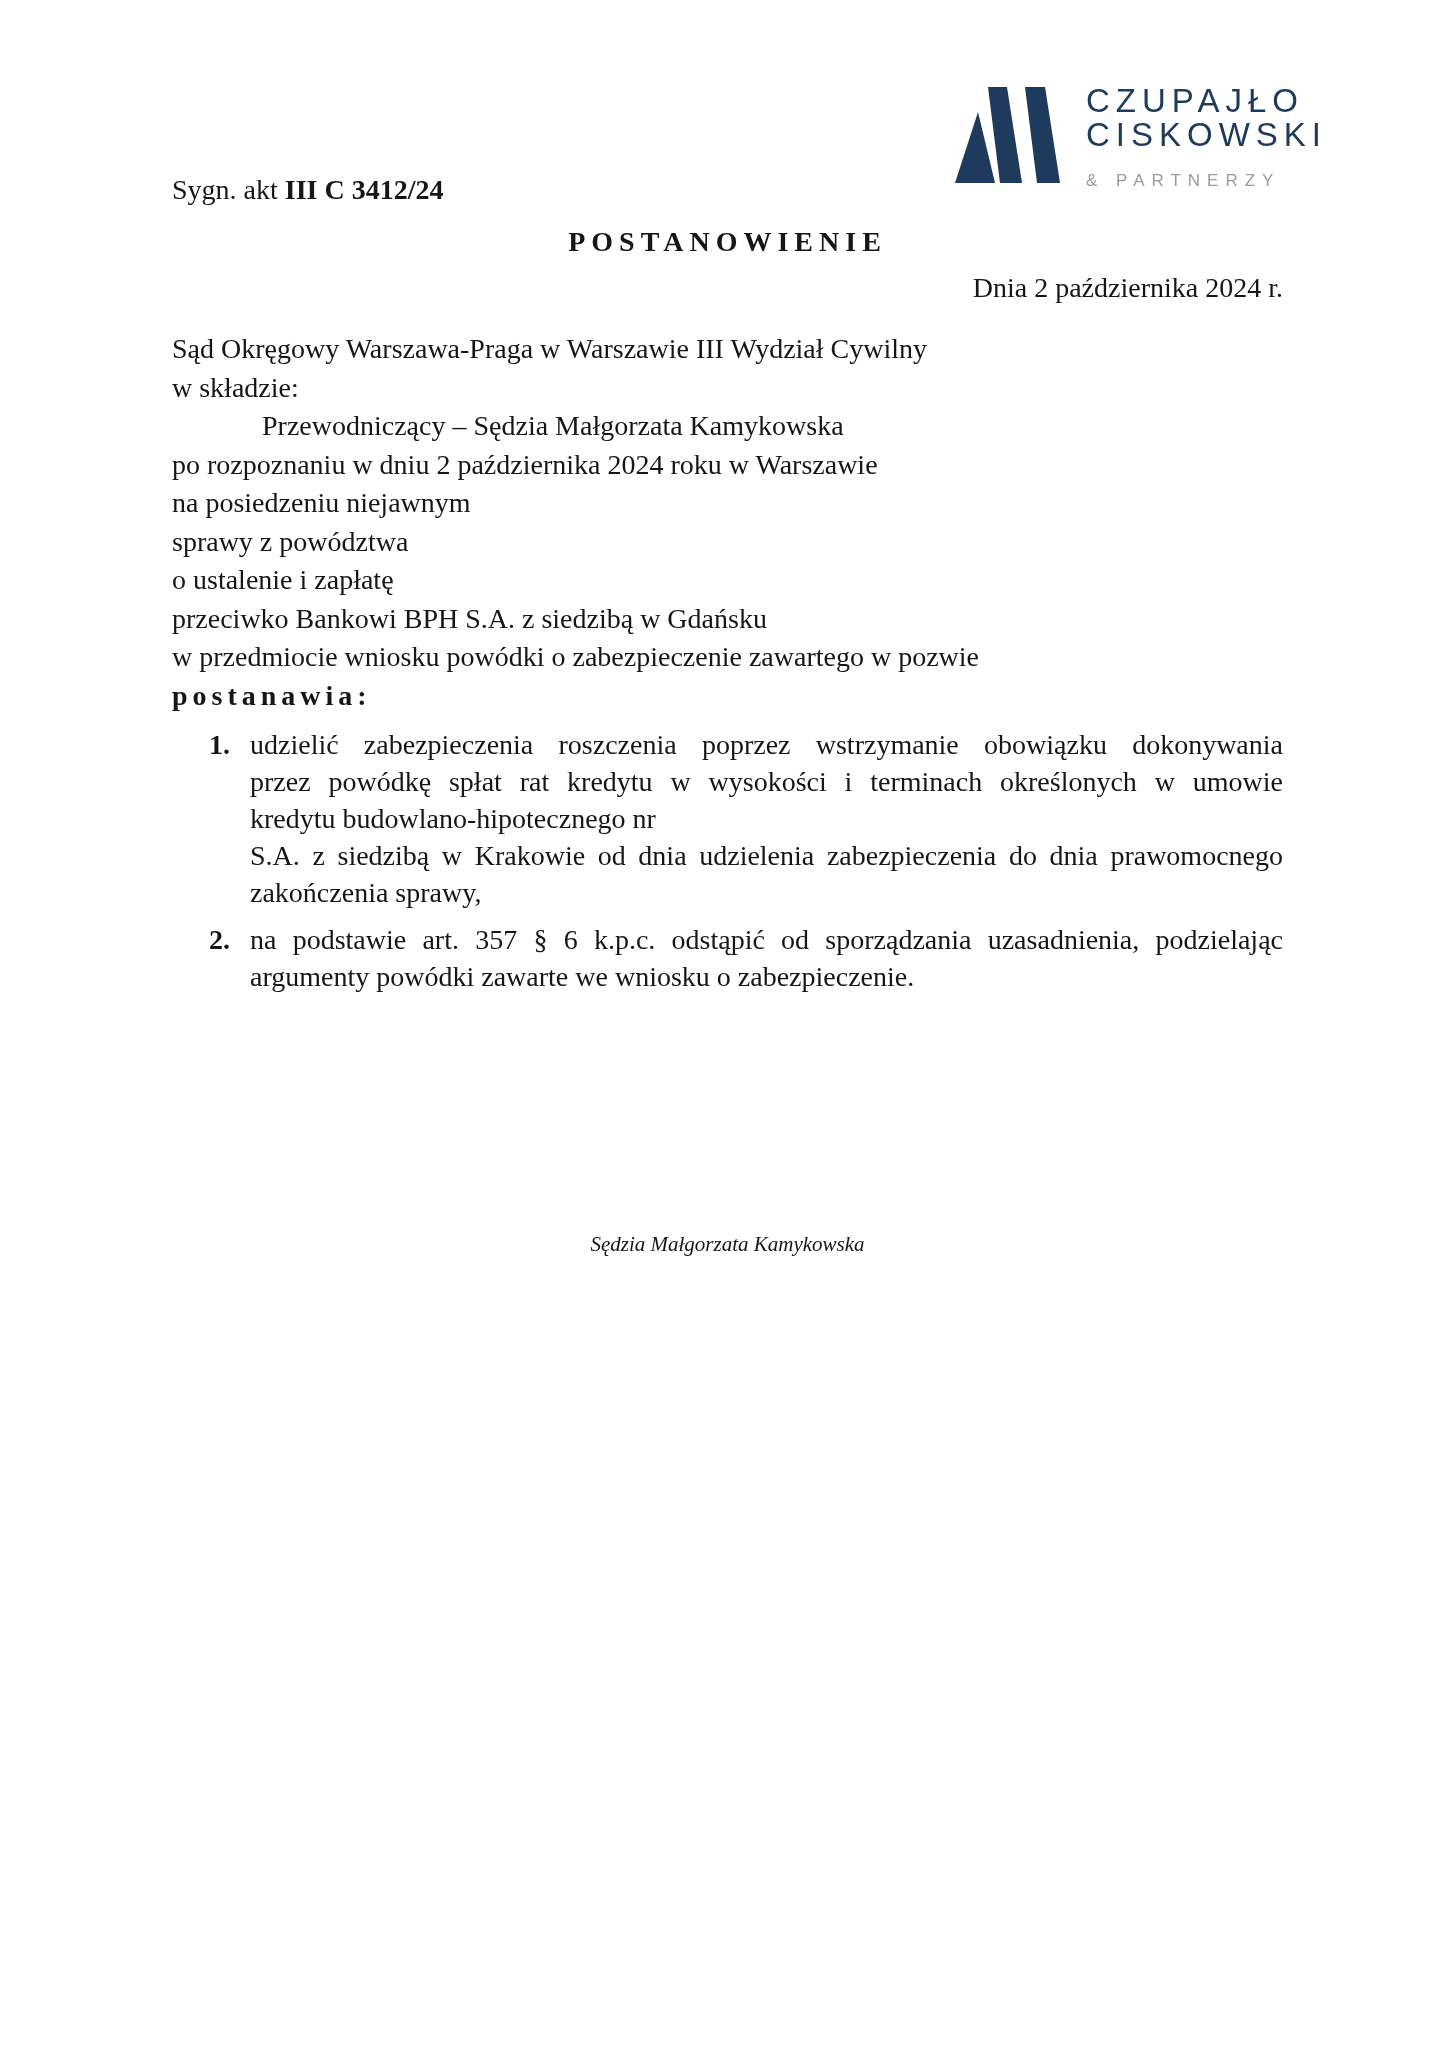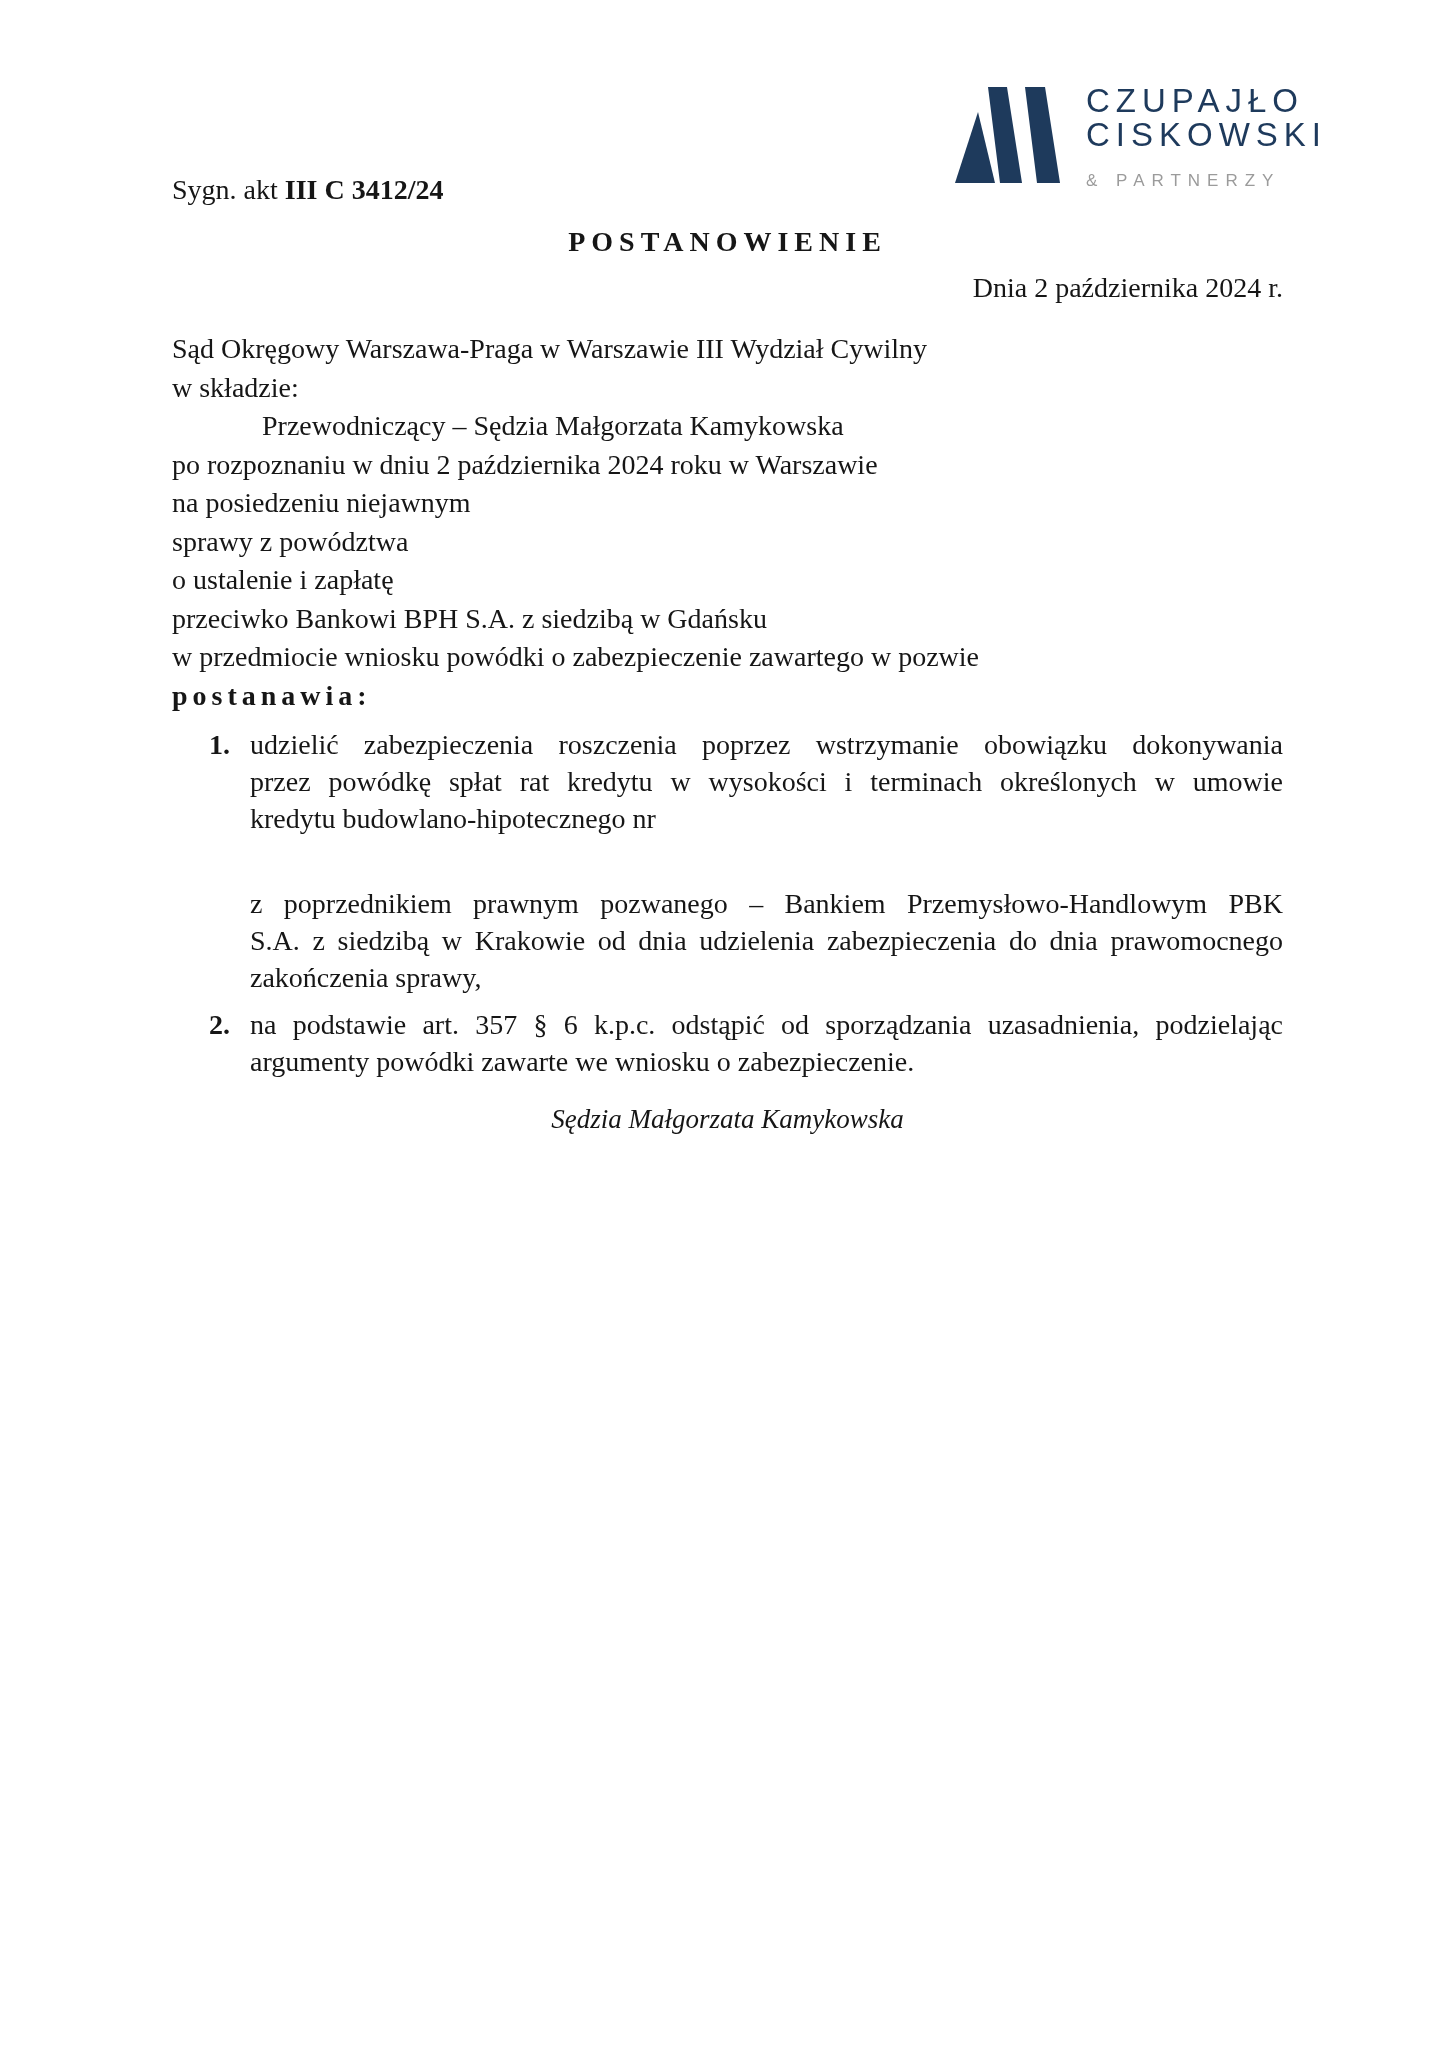--- a/index.html
+++ b/index.html
@@ -78,24 +78,24 @@
     left: -41px;
     top: 0;
     font-weight: bold;
   }
   .jl { text-align: justify; text-align-last: justify; }
   .plain { text-align: left; }
   .para-gap { margin-top: 48px; }
   .item2 { margin-top: 10px; }
 
   .signature {
-    top: 1104px;
+    top: 1232px;
     text-align: center;
     font-style: italic;
-    font-size: 27px;
+    font-size: 21px;
   }
 </style>
 </head>
 <body>
 
 <div class="page">
 
   <div class="logo">
     <svg class="logo-mark" width="108" height="96" viewBox="0 0 108 96" aria-hidden="true">
       <polygon points="26,25 43,96 3,96" fill="#1e3a5c"></polygon>
@@ -130,21 +130,20 @@
     <div class="decides">postanawia:</div>
   </div>
 
   <div class="content-abs ruling">
 
     <div class="item">
       <span class="num">1.</span>
       <div class="jl">udzielić zabezpieczenia roszczenia poprzez wstrzymanie obowiązku dokonywania</div>
       <div class="jl">przez powódkę spłat rat kredytu w wysokości i terminach określonych w umowie</div>
       <div class="plain">kredytu budowlano-hipotecznego nr</div>
-      <div class="jl para-gap">z poprzednikiem prawnym pozwanego – Bankiem Przemysłowo-Handlowym PBK</div>
       <div class="jl">S.A. z siedzibą w Krakowie od dnia udzielenia zabezpieczenia do dnia prawomocnego</div>
       <div class="plain">zakończenia sprawy,</div>
     </div>
 
     <div class="item item2">
       <span class="num">2.</span>
       <div class="jl">na podstawie art. 357 § 6 k.p.c. odstąpić od sporządzania uzasadnienia, podzielając</div>
       <div class="plain">argumenty powódki zawarte we wniosku o zabezpieczenie.</div>
     </div>
 

